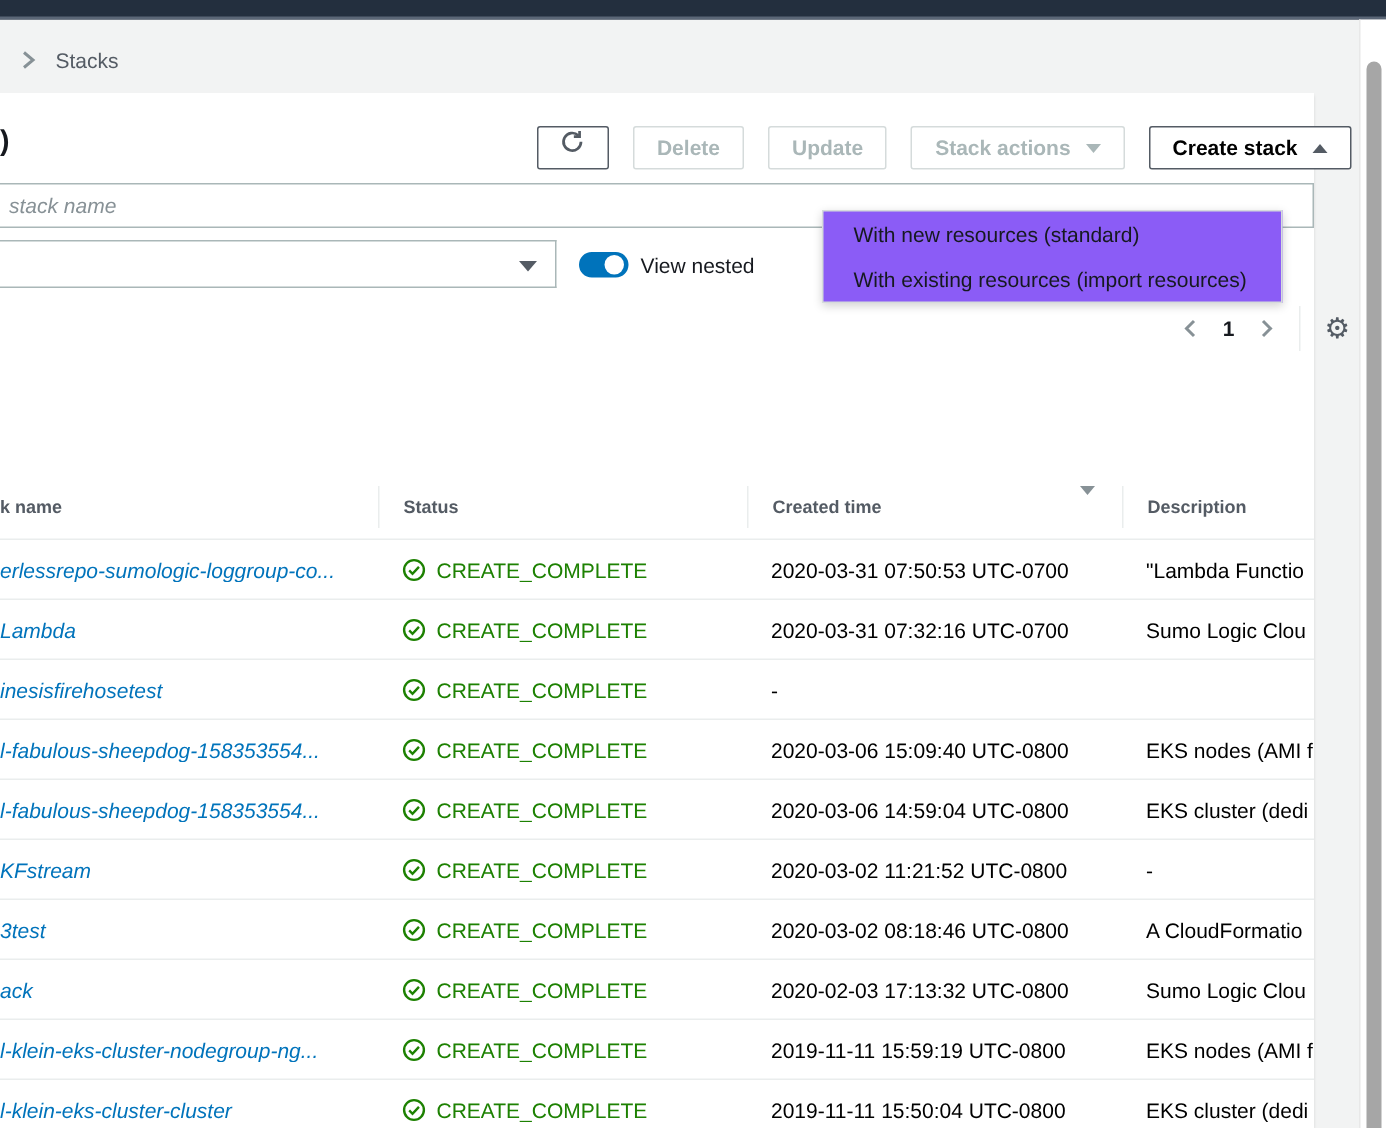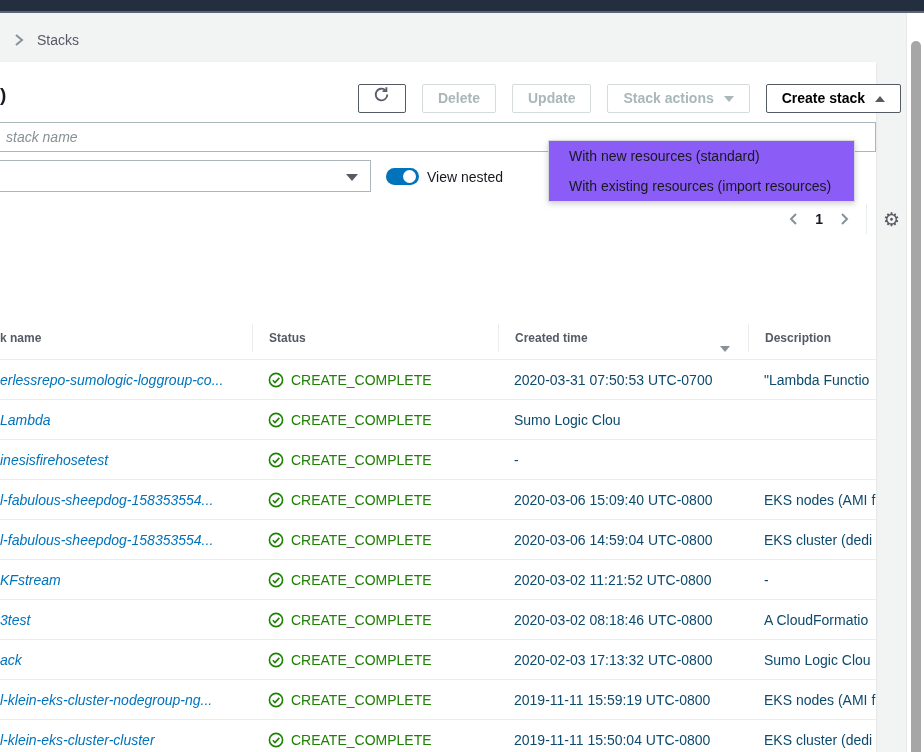--- a/index.html
+++ b/index.html
@@ -49,25 +49,25 @@
   .page-num{font-size:14px;font-weight:bold;color:#16191f;}
   .pg-divider{width:1px;height:30px;background:#eaeded;}
   .gear{font-size:19px;color:#545b64;line-height:19px;}
   
   .table{position:absolute;left:0;top:255px;width:876px;}
   .thead{display:grid;grid-template-columns:252px 246px 250px 128px;height:42px;align-items:center;
          border-bottom:1px solid #eaeded;font-size:12px;font-weight:bold;color:#545b64;}
   .th{box-sizing:border-box;height:28px;line-height:28px;padding-left:16px;white-space:nowrap;overflow:hidden;}
   .th.first{padding-left:0;}
   .th.sep{border-left:1px solid #eaeded;}
-  .th-created{display:flex;align-items:flex-end;justify-content:space-between;padding-right:18px;}
+  .th-created{display:flex;align-items:flex-start;justify-content:space-between;padding-right:18px;}
   .sort-desc{width:0;height:0;border-left:5px solid transparent;border-right:5px solid transparent;border-top:6px solid #879196;}
   .row{display:grid;grid-template-columns:252px 246px 250px 128px;height:39px;align-items:center;
        border-bottom:1px solid #eaeded;font-size:14px;}
-  .cell{box-sizing:border-box;padding-left:16px;white-space:nowrap;overflow:hidden;color:#0c4a6e;}
+  .cell{box-sizing:border-box;padding-left:16px;white-space:nowrap;overflow:hidden;color:#000000;}
   .cell.name{padding-left:0;color:#0073bb;font-style:italic;}
   .cell.status{display:flex;align-items:center;gap:7px;}
   .cell.status.success{color:#1d8102;}
   .status-icon{display:inline-flex;flex:none;}
   
   .sb-track{position:absolute;right:0;top:13px;width:17px;height:739px;background:#ffffff;border-left:1px solid #e8e8e8;}
   .sb-thumb{position:absolute;right:3px;top:28px;width:10px;height:724px;background:#a6a6a6;border-radius:6px;}
 </style>
 </head>
 <body>
@@ -114,20 +114,21 @@
     <div class="cell name">Lambda</div>
     <div class="cell status success">
       <span class="status-icon">
               <svg width="16" height="16" viewBox="0 0 16 16">
                 <circle cx="8" cy="8" r="6.6" fill="none" stroke="currentColor" stroke-width="1.6"></circle>
                 <path d="M4.8 8.3l2.2 2.2L11.3 5.9" fill="none" stroke="currentColor" stroke-width="1.6"></path>
               </svg>
             </span>
       <span>CREATE_COMPLETE</span>
     </div>
+    <div class="cell created">2020-03-31 07:32:16 UTC-0700</div>
     <div class="cell desc">Sumo Logic Clou</div>
   </div>
 
   <div class="row">
     <div class="cell name">inesisfirehosetest</div>
     <div class="cell status success">
       <span class="status-icon">
               <svg width="16" height="16" viewBox="0 0 16 16">
                 <circle cx="8" cy="8" r="6.6" fill="none" stroke="currentColor" stroke-width="1.6"></circle>
                 <path d="M4.8 8.3l2.2 2.2L11.3 5.9" fill="none" stroke="currentColor" stroke-width="1.6"></path>

